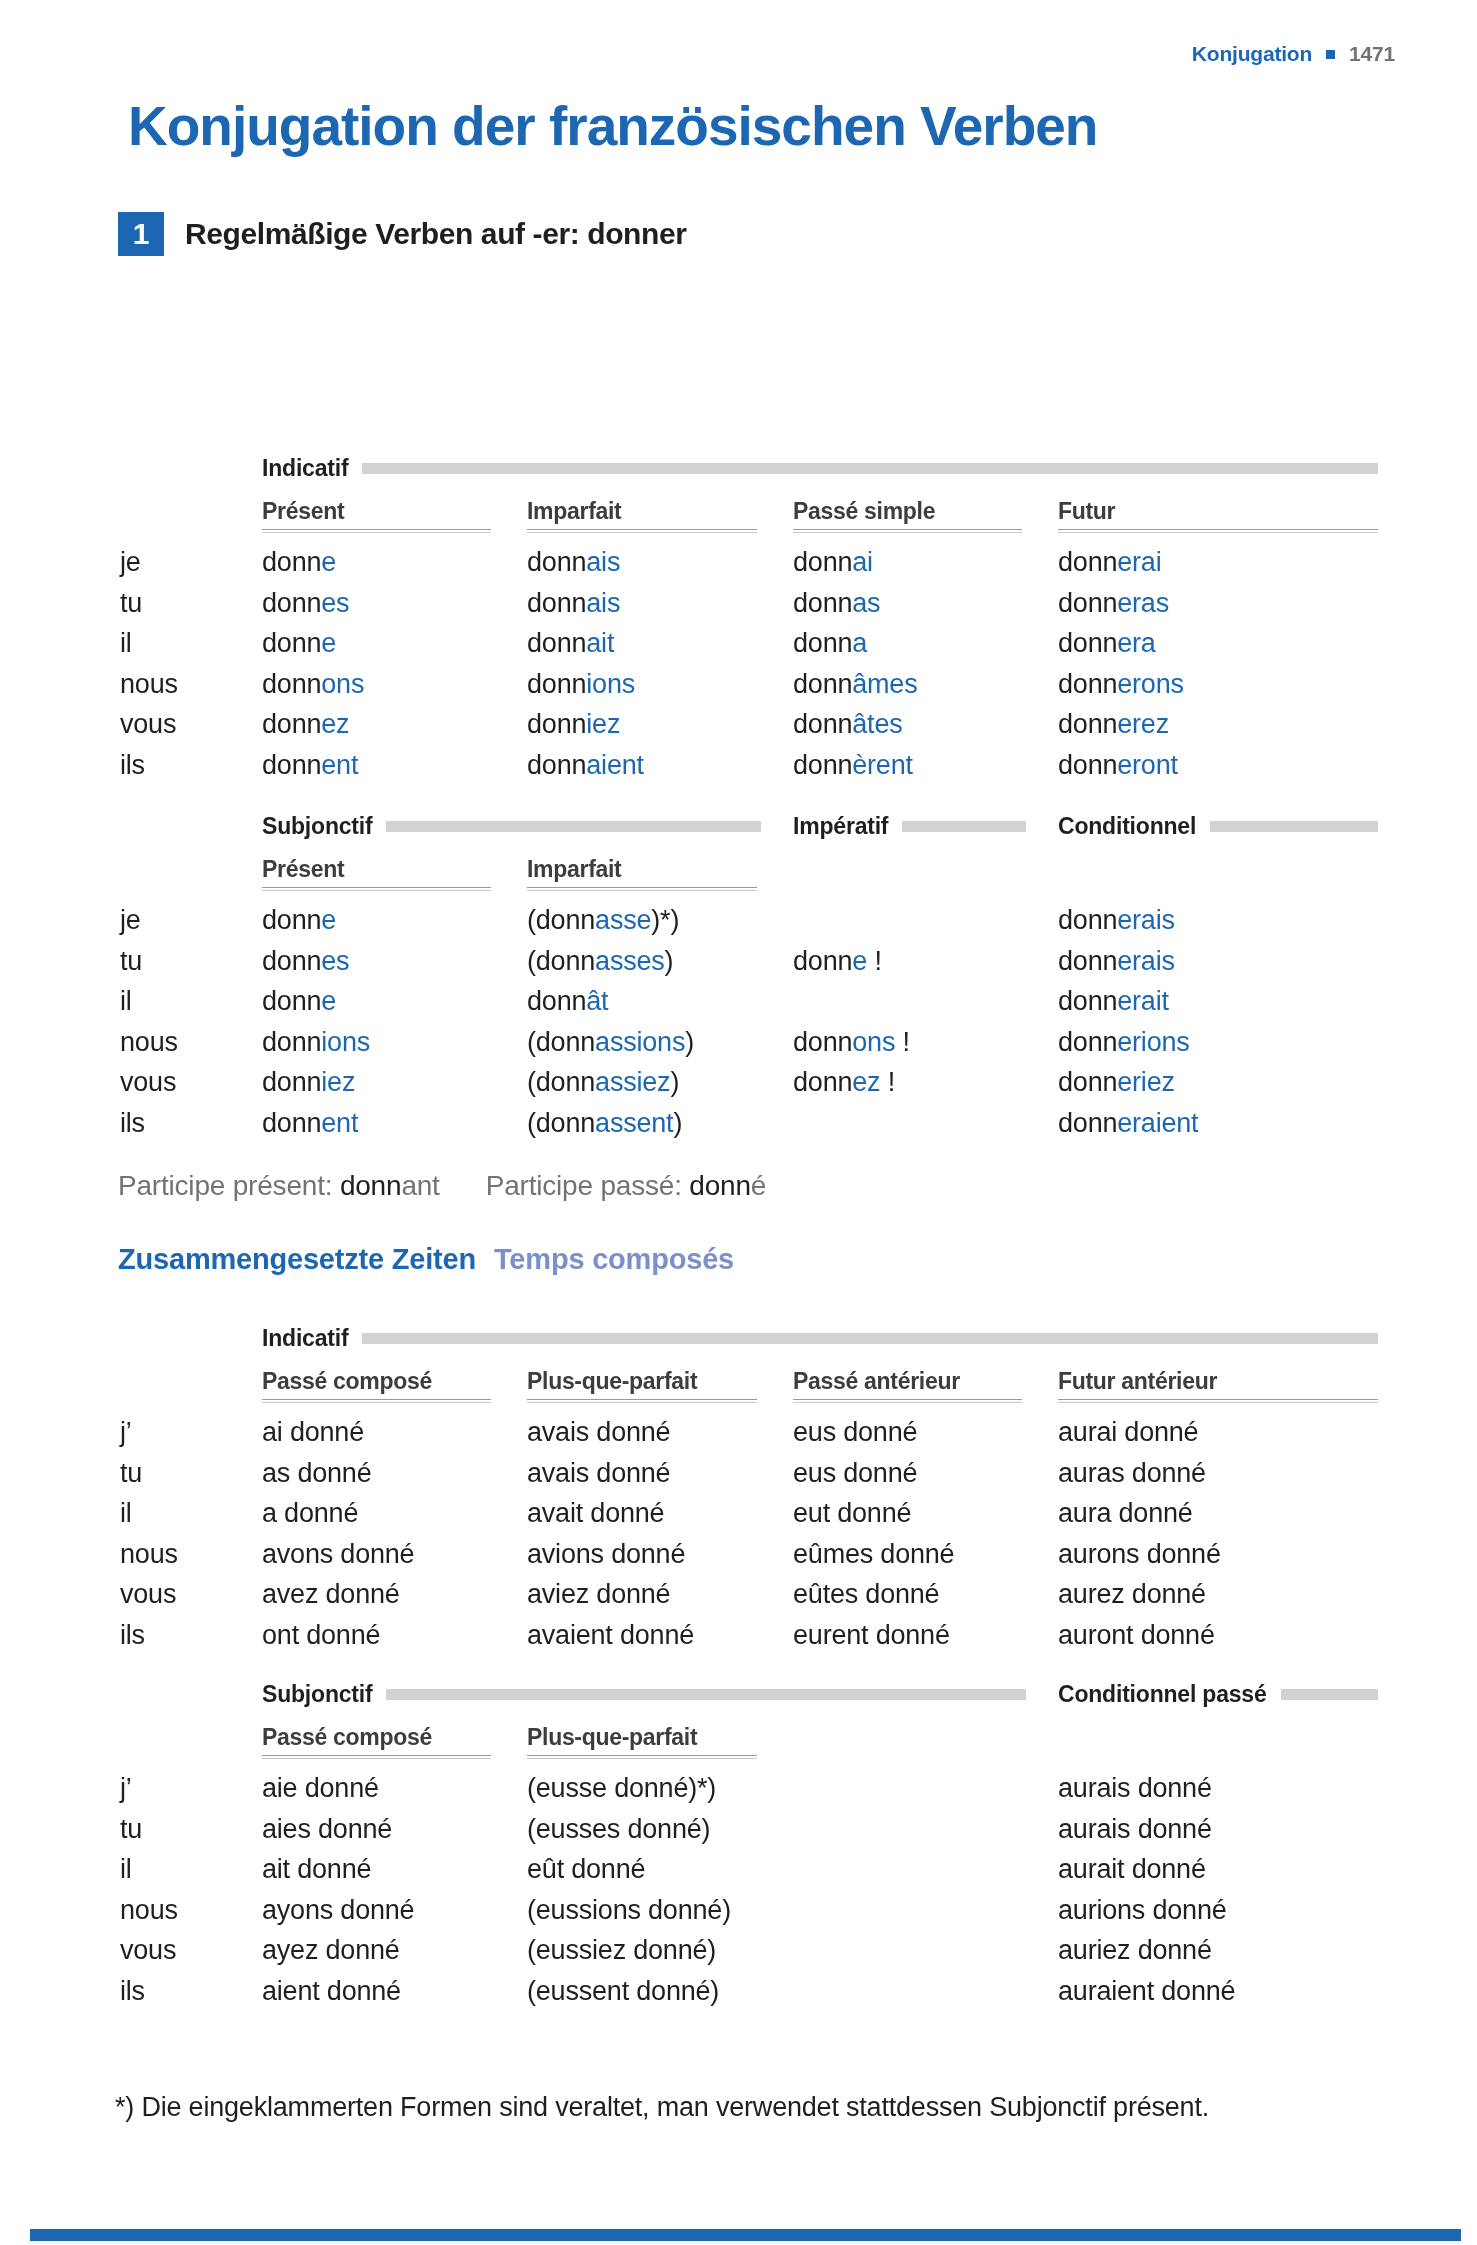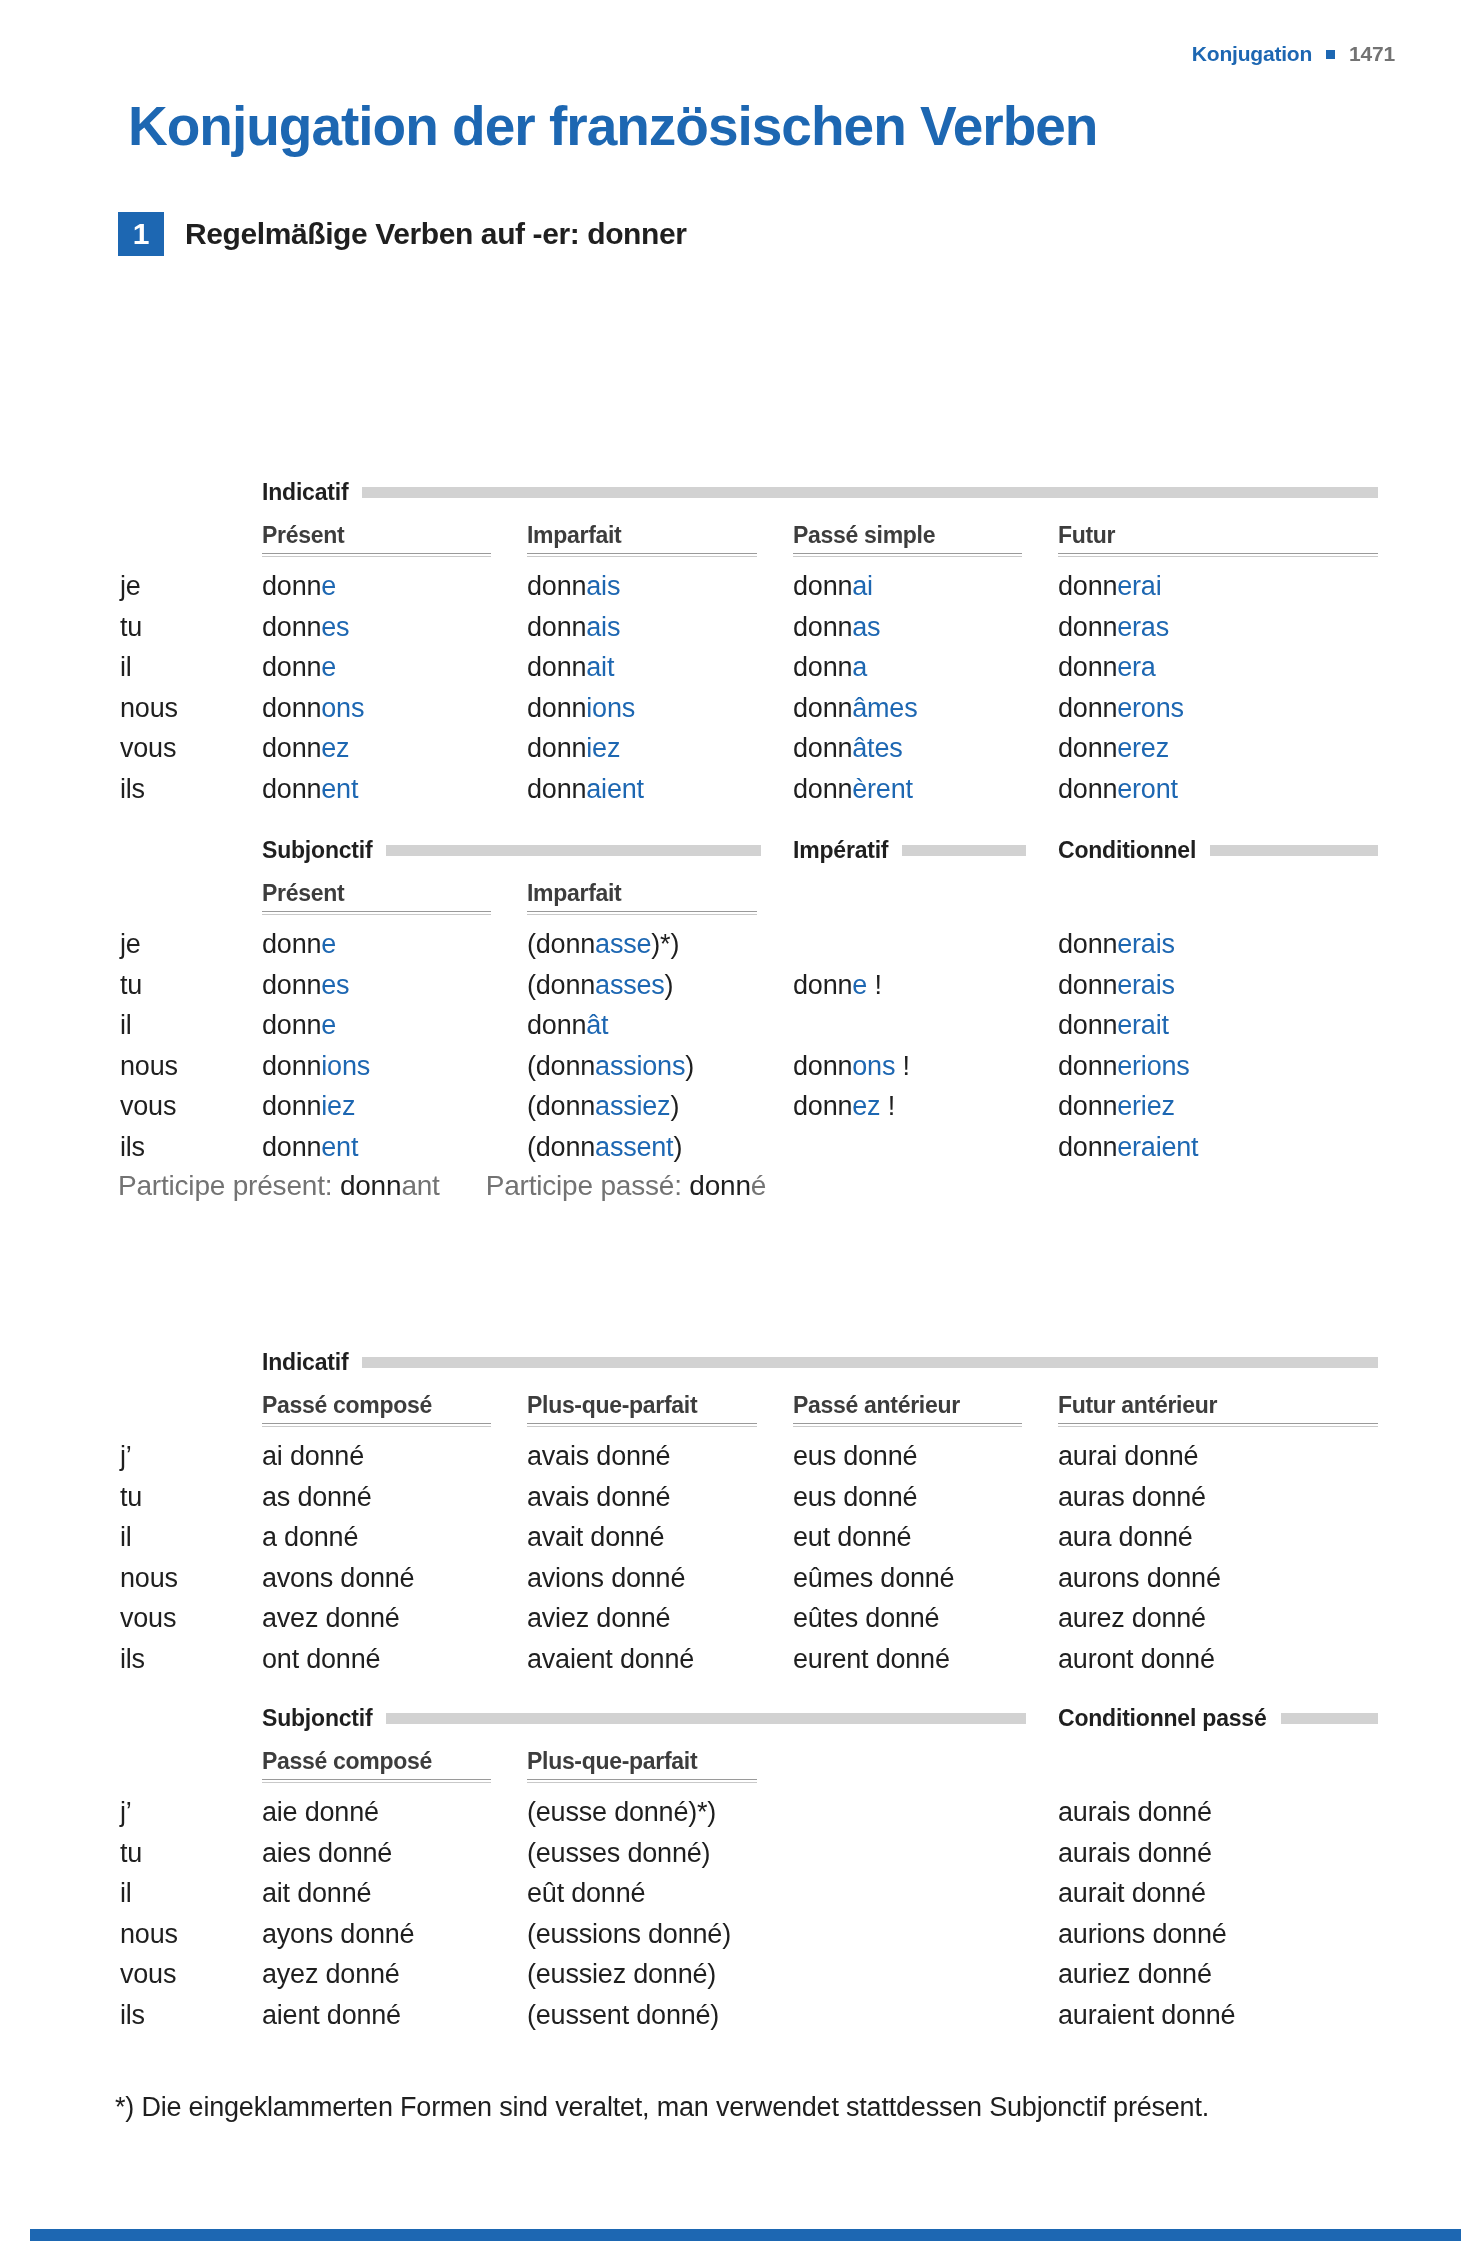--- a/index.html
+++ b/index.html
@@ -23,21 +23,21 @@
   .sec{position:absolute;top:212px;left:118px;display:flex;align-items:center;gap:21px;}
   .secnum{width:46px;height:44px;background:var(--blue);color:#fff;font-size:30px;font-weight:bold;display:flex;align-items:center;justify-content:center;}
   .sectitle{font-size:30px;font-weight:bold;letter-spacing:-0.4px;white-space:nowrap;}
   
   .subhead{position:absolute;left:118px;display:flex;gap:18px;font-size:29px;font-weight:bold;white-space:nowrap;}
   .subhead .de{color:var(--blue);}
   .subhead .fr{color:var(--lblue);}
   
   .block{position:absolute;left:120px;width:1258px;}
   .grid{display:grid;grid-template-columns:142px 265px 266px 265px 320px;}
-  .bandrow{height:36px;align-items:center;margin-top:24px;}
+  .bandrow{height:36px;align-items:center;}
   .band{display:flex;align-items:center;gap:14px;}
   .band.gap{padding-right:32px;}
   .bandlabel{font-size:23px;font-weight:bold;white-space:nowrap;}
   .bar{flex:1;height:11px;background:var(--bar);}
   .headrow{margin-top:12px;}
   .colhead{position:relative;height:34px;margin-right:36px;}
   .colhead.last{margin-right:0;}
   .colhead span{font-size:23px;font-weight:bold;color:#3d3d3d;letter-spacing:-0.3px;white-space:nowrap;}
   .colhead::before{content:"";position:absolute;left:0;right:0;bottom:2px;height:1px;background:#9a9a9a;}
   .colhead::after{content:"";position:absolute;left:0;right:0;bottom:-1px;height:1px;background:#c9c9c9;}
@@ -175,20 +175,24 @@
         <div class="form"></div>
         <div class="form"><span class="k">donn</span><span class="b">eraient</span></div>
       </div>
     </div>
 
   <div class="participe" id="participe">
       <span class="ppart"><span class="kb">Participe présent:</span><span class="k"> donn</span><span class="kb">ant</span></span>
       <span class="ppart"><span class="kb">Participe passé:</span><span class="k"> donn</span><span class="kb">é</span></span>
     </div>
 
+  <div class="subhead" style="top:1243px">
+    <span class="de">Zusammengesetzte Zeiten</span>
+    <span class="fr">Temps composés</span>
+  </div>
 
   <div class="block" id="block3" style="top:1320px">
       <div class="grid bandrow">
         <div></div>
         <div class="band" style="grid-column: span 4;">
           <span class="bandlabel">Indicatif</span>
           <div class="bar"></div>
         </div>
       </div>
       <div class="grid headrow">

